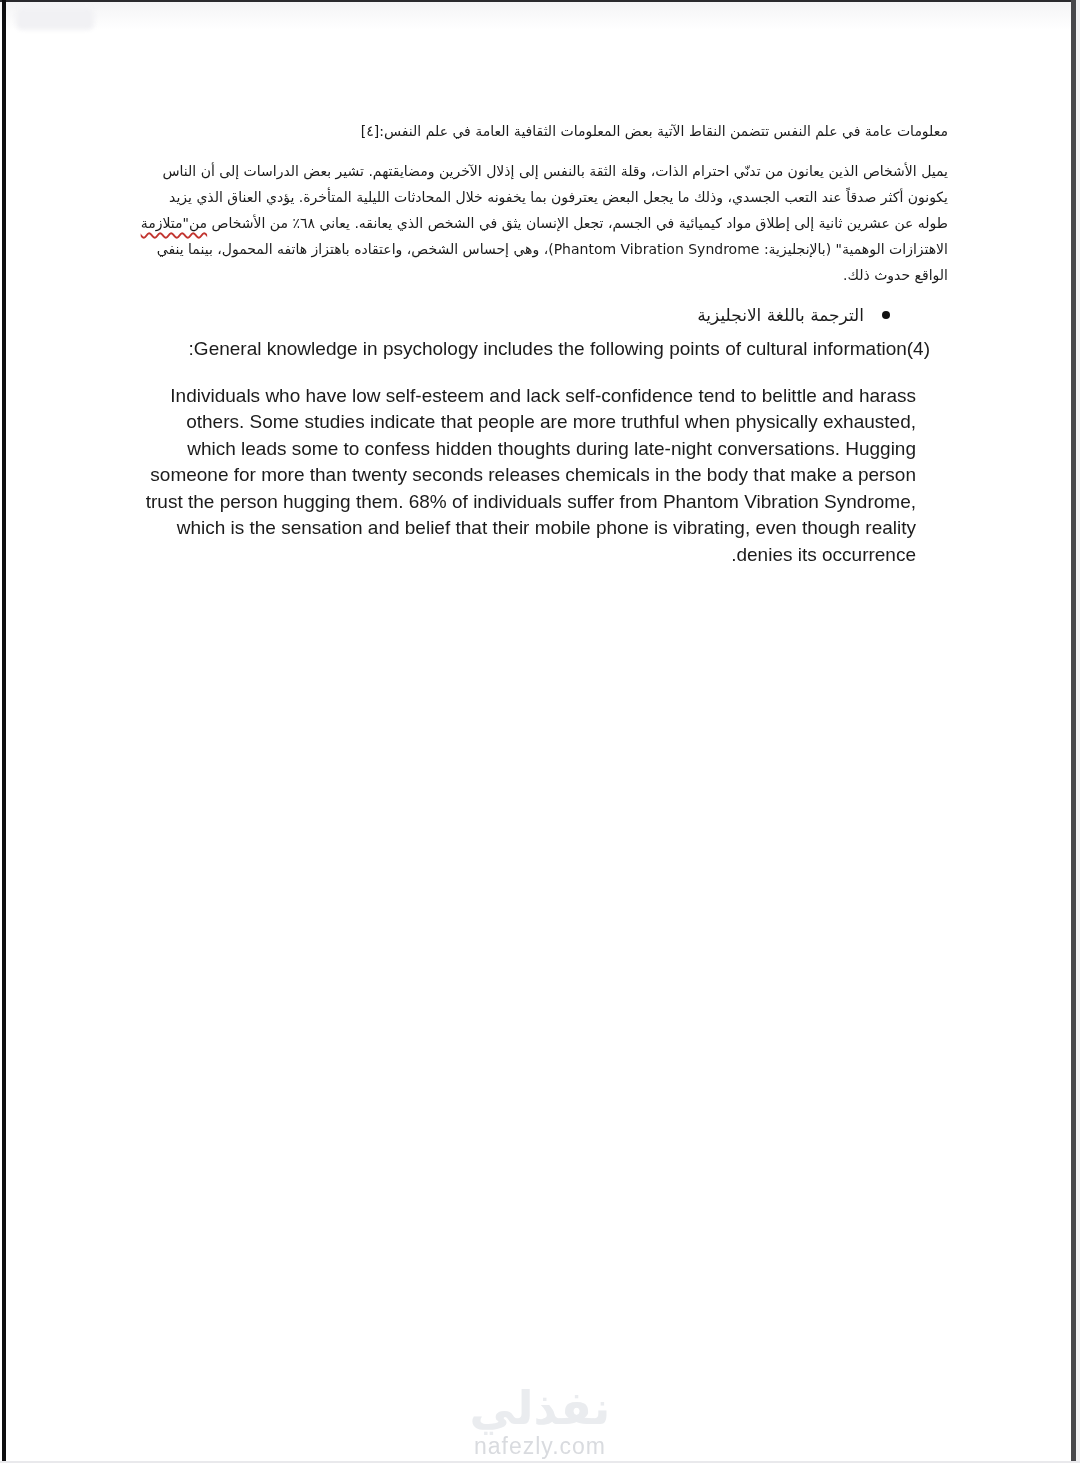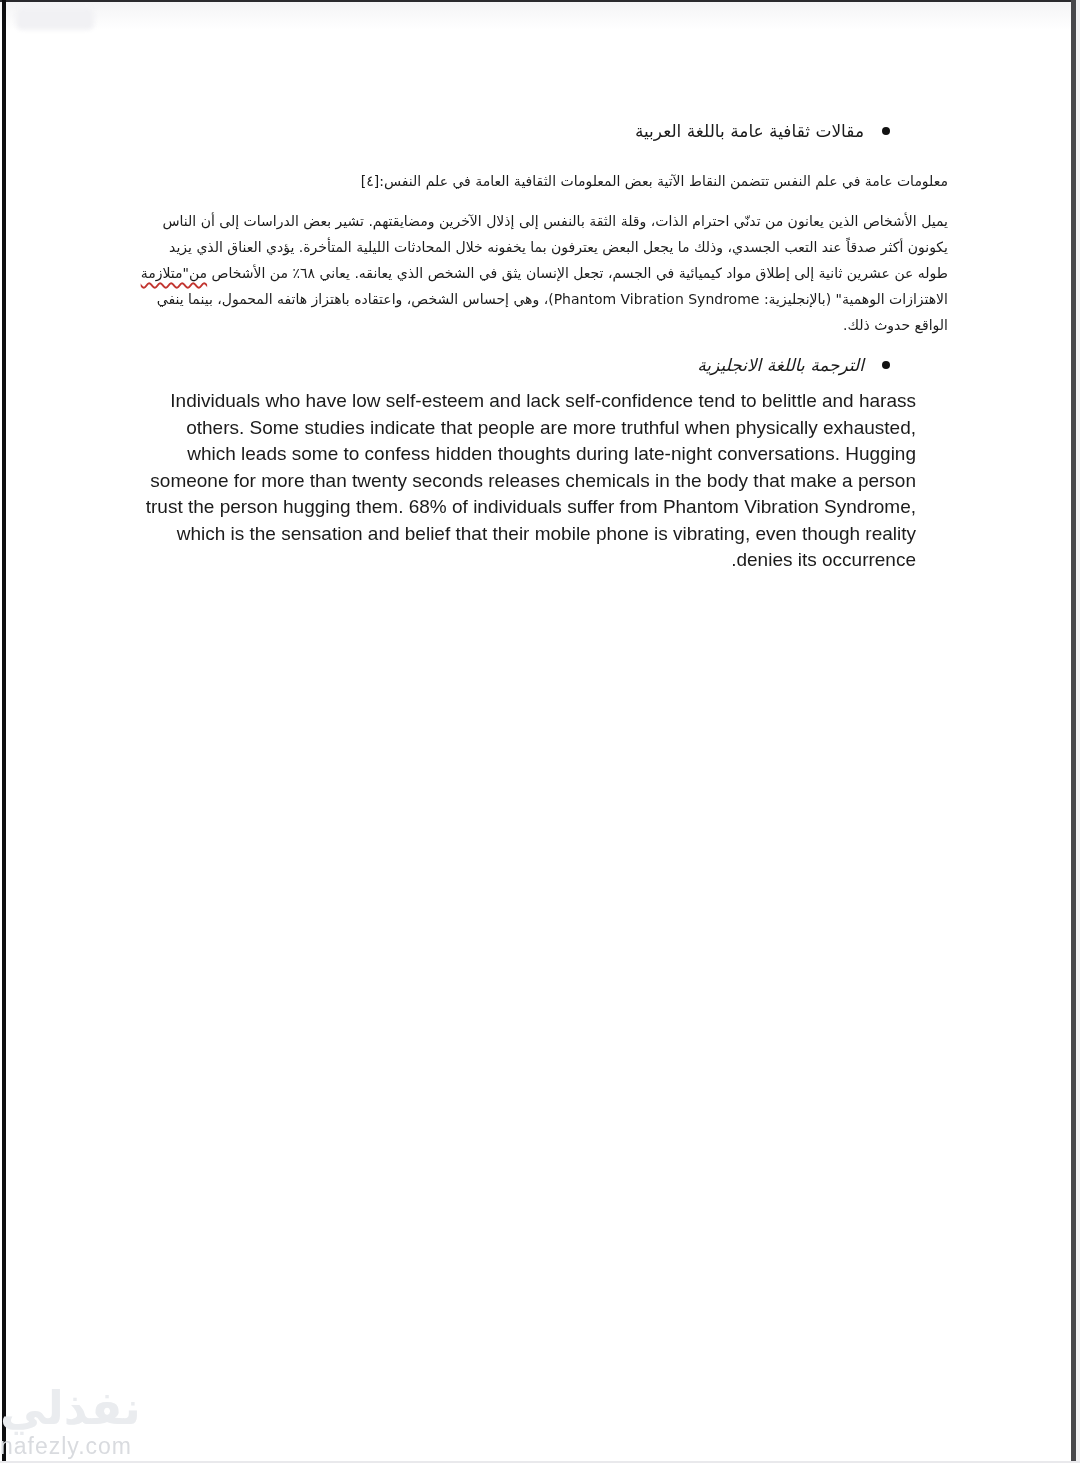--- a/index.html
+++ b/index.html
@@ -34,67 +34,65 @@
     direction:rtl;text-align:right;
   }
   .ar{font-family:"DejaVu Sans",sans-serif;font-size:14px;line-height:26px;}
   .en{font-family:"Liberation Sans",sans-serif;font-size:19px;line-height:26.5px;}
   p{margin:0;}
 
   .bullet-item{direction:rtl;padding-right:58px;margin:0 0 24px 0;
     font-size:17px;line-height:26px;}
   .bullet-dot{display:inline-block;width:8px;height:8px;border-radius:50%;
     background:#121212;vertical-align:middle;margin-left:18px;margin-bottom:3px;}
-  .bullet-item.second{margin-top:0;margin-bottom:8px;font-style:italic;}
+  .bullet-item.second{margin-top:0;margin-bottom:8px;}
 
   .intro{margin:0 0 14px 0;}
   .body-ar{margin:0 0 14px 0;}
   .misspell{
     text-decoration-line:underline;
     text-decoration-style:wavy;
     text-decoration-color:var(--squiggle);
     text-decoration-thickness:1.5px;
     text-underline-offset:4px;
   }
   .heading-en{margin:0 18px 20px 0;}
   .body-en{margin:10px 32px 0 0;}
 
   
-  .watermark{position:absolute;left:0;top:1383px;width:100%;
+  .watermark{position:absolute;left:0;top:1383px;width:100%;text-align:center;
     pointer-events:none;}
   .wm-logo{font-family:"DejaVu Sans",sans-serif;font-weight:bold;
     font-size:46px;line-height:50px;color:var(--wm-logo);}
   .wm-site{font-family:"Liberation Sans",sans-serif;font-size:23px;line-height:26px;
     color:var(--wm-site);letter-spacing:1px;}
 </style>
 </head>
 <body>
 
 <div class="border-top"></div>
 <div class="top-shade"></div>
 <div class="smudge"></div>
 <div class="border-left"></div>
 <div class="border-right"></div>
 <div class="edge-strip-right"></div>
 <div class="border-bottom"></div>
 
 <div class="content">
 
-  <div class="bullet-item ar">
-    <span class="bullet-dot"></span><span>مقالات ثقافية عامة باللغة العربية</span>
-  </div>
 
   <p class="ar intro" dir="rtl">معلومات عامة في علم النفس تتضمن النقاط الآتية بعض المعلومات الثقافية العامة في علم النفس:[٤]</p>
 
   <p class="ar body-ar" dir="rtl"><span>يميل الأشخاص الذين يعانون من تدنّي احترام الذات، وقلة الثقة بالنفس إلى إذلال الآخرين ومضايقتهم. تشير بعض الدراسات إلى أن الناس يكونون أكثر صدقاً عند التعب الجسدي، وذلك ما يجعل البعض يعترفون بما يخفونه خلال المحادثات الليلية المتأخرة. يؤدي العناق الذي يزيد طوله عن عشرين ثانية إلى إطلاق مواد كيميائية في الجسم، تجعل الإنسان يثق في الشخص الذي يعانقه. يعاني ٦٨٪ من الأشخاص </span><span class="misspell">من"متلازمة</span><span> الاهتزازات الوهمية" (بالإنجليزية: Phantom Vibration Syndrome)، وهي إحساس الشخص، واعتقاده باهتزاز هاتفه المحمول، بينما ينفي الواقع حدوث ذلك.</span></p>
 
   <div class="bullet-item ar second">
     <span class="bullet-dot"></span><span>الترجمة باللغة الانجليزية</span>
   </div>
 
+  <p class="en heading-en" dir="rtl">General knowledge in psychology includes the following points of cultural information(4):</p>
 
   <p class="en body-en" dir="rtl">Individuals who have low self-esteem and lack self-confidence tend to belittle and harass others. Some studies indicate that people are more truthful when physically exhausted, which leads some to confess hidden thoughts during late-night conversations. Hugging someone for more than twenty seconds releases chemicals in the body that make a person trust the person hugging them. 68% of individuals suffer from Phantom Vibration Syndrome, which is the sensation and belief that their mobile phone is vibrating, even though reality denies its occurrence.</p>
 
 </div>
 
 <div class="watermark">
   <div class="wm-logo">نفذلي</div>
   <div class="wm-site">nafezly.com</div>
 </div>
 

